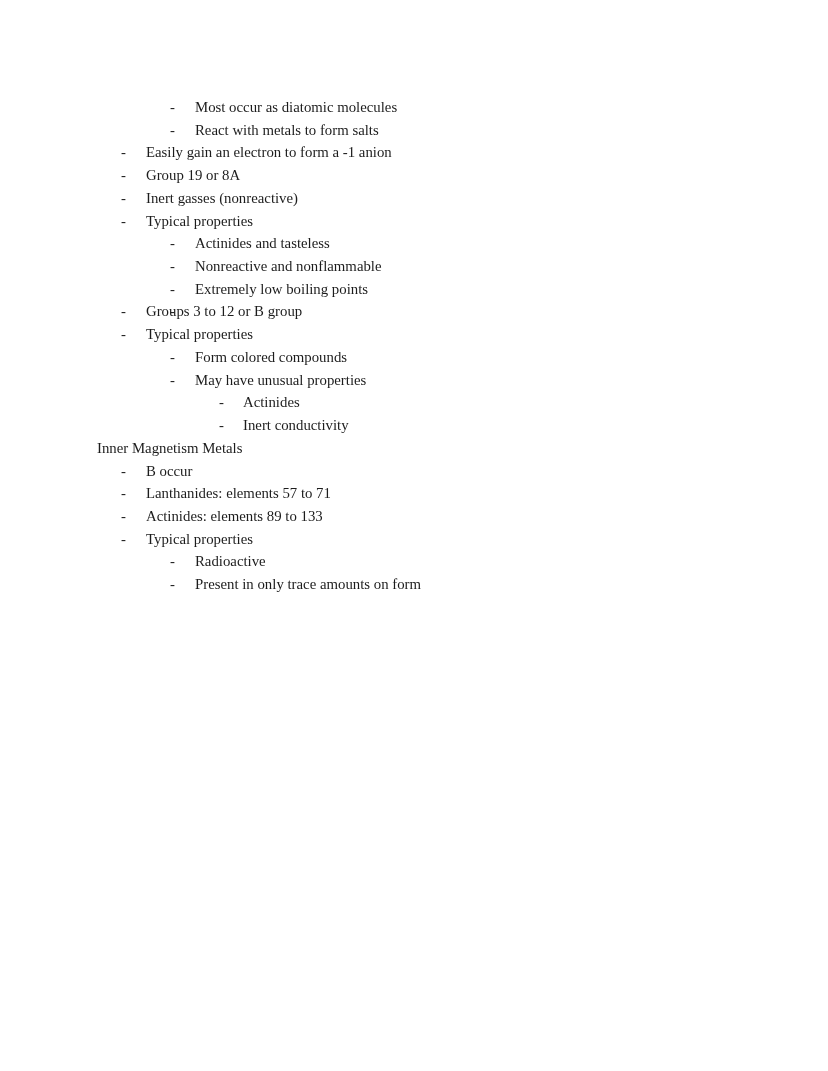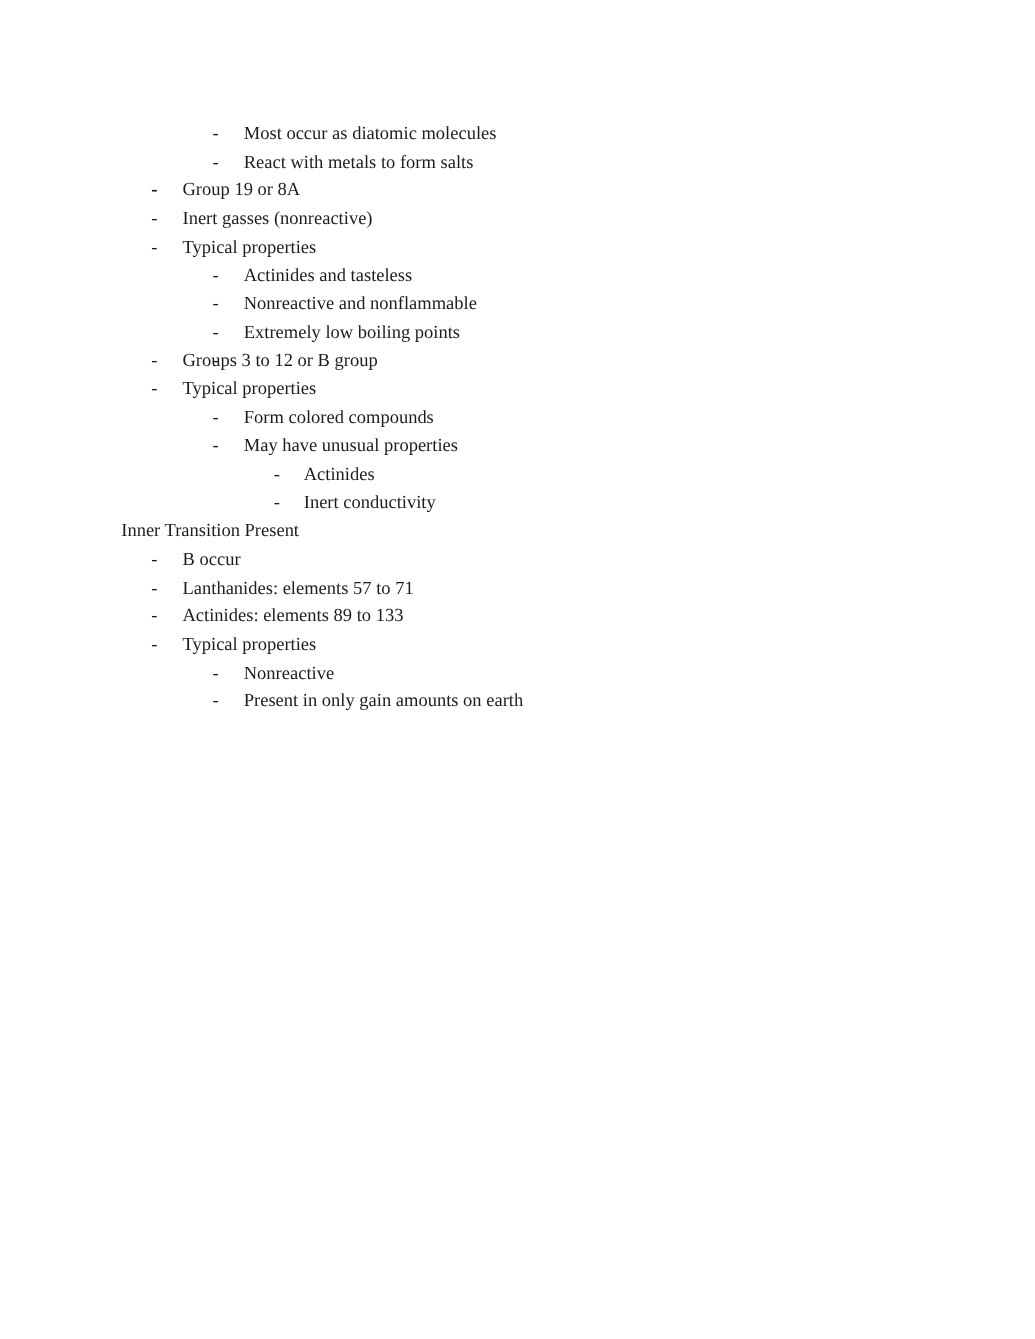--- a/index.html
+++ b/index.html
@@ -41,35 +41,35 @@
   .lv2 .bullet { left: 73px; }
   .lv3 .bullet { left: 122px; }
 </style>
 </head>
 <body>
 
 <div class="page">
   <div class="content">
       <div class="line lv2"><span class="bullet">-</span><span>Most occur as diatomic molecules</span></div>
       <div class="line lv2"><span class="bullet">-</span><span>React with metals to form salts</span></div>
-      <div class="line lv1"><span class="bullet">-</span></div>
+      <div class="line lv1"><span class="bullet">-</span><span>Easily gain an electron to form a -1 anion</span></div>
       <div class="line lv1"><span class="bullet">-</span><span>Group 19 or 8A</span></div>
       <div class="line lv1"><span class="bullet">-</span><span>Inert gasses (nonreactive)</span></div>
       <div class="line lv1"><span class="bullet">-</span><span>Typical properties</span></div>
       <div class="line lv2"><span class="bullet">-</span><span>Actinides and tasteless</span></div>
       <div class="line lv2"><span class="bullet">-</span><span>Nonreactive and nonflammable</span></div>
       <div class="line lv2"><span class="bullet">-</span><span>Extremely low boiling points</span></div>
       <div class="line lv2"><span class="bullet">-</span></div>
       <div class="line lv1"><span class="bullet">-</span><span>Groups 3 to 12 or B group</span></div>
       <div class="line lv1"><span class="bullet">-</span><span>Typical properties</span></div>
       <div class="line lv2"><span class="bullet">-</span><span>Form colored compounds</span></div>
       <div class="line lv2"><span class="bullet">-</span><span>May have unusual properties</span></div>
       <div class="line lv3"><span class="bullet">-</span><span>Actinides</span></div>
       <div class="line lv3"><span class="bullet">-</span><span>Inert conductivity</span></div>
-      <div class="line lv0"><span>Inner Transition Present</span></div>
+      <div class="line lv0"><span>Inner Magnetism Metals</span></div>
       <div class="line lv1"><span class="bullet">-</span><span>B occur</span></div>
       <div class="line lv1"><span class="bullet">-</span><span>Lanthanides: elements 57 to 71</span></div>
       <div class="line lv1"><span class="bullet">-</span><span>Actinides: elements 89 to 133</span></div>
       <div class="line lv1"><span class="bullet">-</span><span>Typical properties</span></div>
-      <div class="line lv2"><span class="bullet">-</span><span>Nonreactive</span></div>
-      <div class="line lv2"><span class="bullet">-</span><span>Present in only gain amounts on earth</span></div>
+      <div class="line lv2"><span class="bullet">-</span><span>Radioactive</span></div>
+      <div class="line lv2"><span class="bullet">-</span><span>Present in only trace amounts on form</span></div>
     </div>
 </div>
 
 </body></html>

